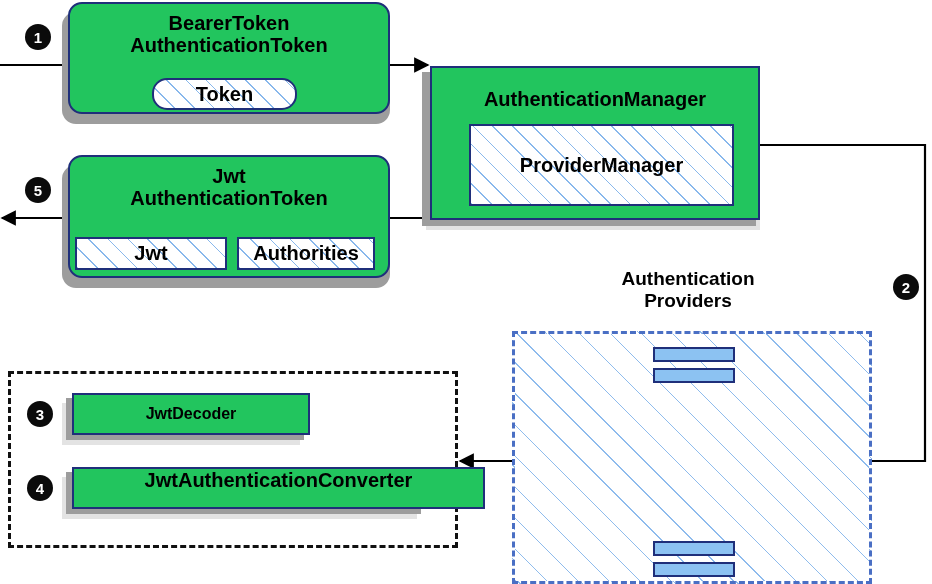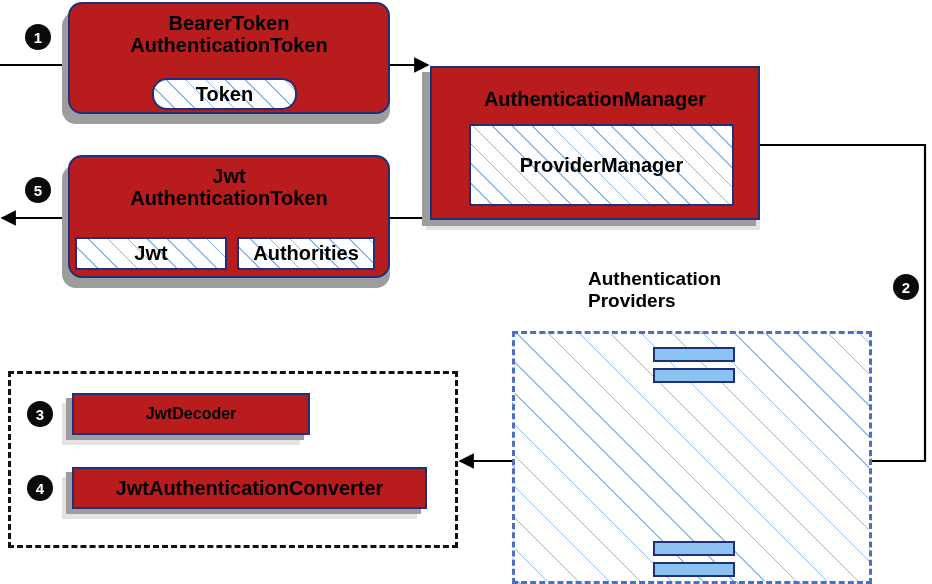--- a/index.html
+++ b/index.html
@@ -17,21 +17,21 @@
   #svg-layer{
     position:absolute;
     left:0; top:0;
     width:932px;
     height:584px;
   }
   
   .node{
     position:absolute;
     box-sizing:border-box;
-    background:#b91c1c;
+    background:#22c55e;
     border:2px solid #1f2f7a;
     color:#000;
     font-weight:bold;
     display:flex;
     flex-direction:column;
     align-items:center;
     z-index:5;
   }
   .node .title{
     width:100%;
@@ -113,21 +113,21 @@
     display:flex;
     align-items:center;
     justify-content:center;
     line-height:1;
     z-index:20;
     box-shadow:0 0 0 1px #0b0b0b;
   }
   
   .caption{
     position:absolute;
-    text-align:left;
+    text-align:center;
     font-weight:bold;
     color:#000;
     line-height:1.15;
     white-space:pre-line;
     z-index:10;
   }
 </style>
 </head>
 <body>
 
@@ -210,21 +210,21 @@
   <div class="dashed-black" style="left:8px; top:371px; width:450px; height:177px;"></div>
 
   <div class="shadow2" style="left:62px; top:403px; width:238px; height:42px;"></div>
   <div class="shadow" style="left:66px; top:398px; width:238px; height:42px;"></div>
   <div class="node" style="left:72px; top:393px; width:238px; height:42px; justify-content:center;">
     <div class="title" style="font-size:16px;">JwtDecoder</div>
   </div>
 
   <div class="shadow2" style="left:62px; top:477px; width:355px; height:42px;"></div>
   <div class="shadow" style="left:66px; top:472px; width:355px; height:42px;"></div>
-  <div class="node" style="left:72px; top:467px; width:355px; height:42px; justify-content:center;">
+  <div class="node" style="left:72px; top:467px; width:413px; height:42px; justify-content:flex-start;">
     <div class="title" style="font-size:20px;">JwtAuthenticationConverter</div>
   </div>
 
   <div class="badge" style="left:26px; top:25px;">
     <span>1</span>
   </div>
   <div class="badge" style="left:894px; top:275px;">
     <span>2</span>
   </div>
   <div class="badge" style="left:28px; top:402px;">

